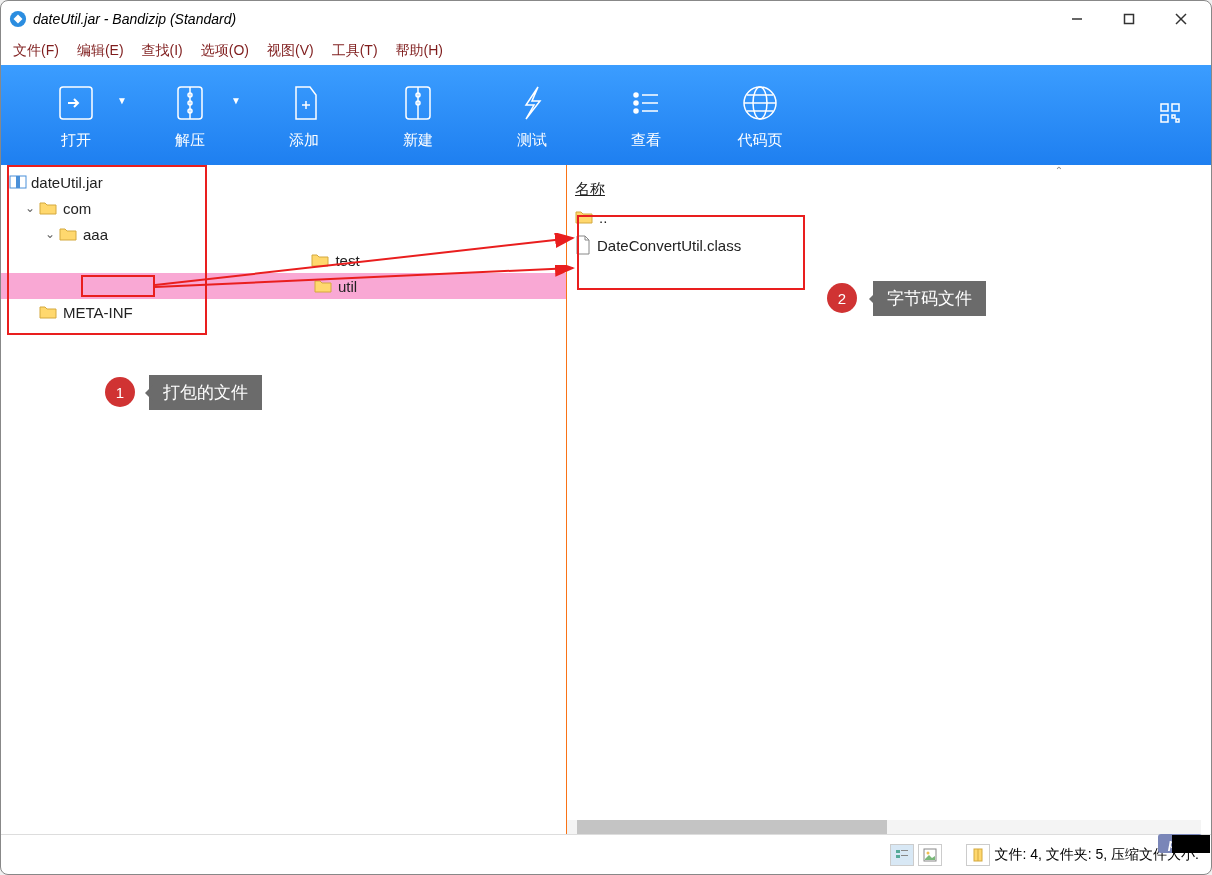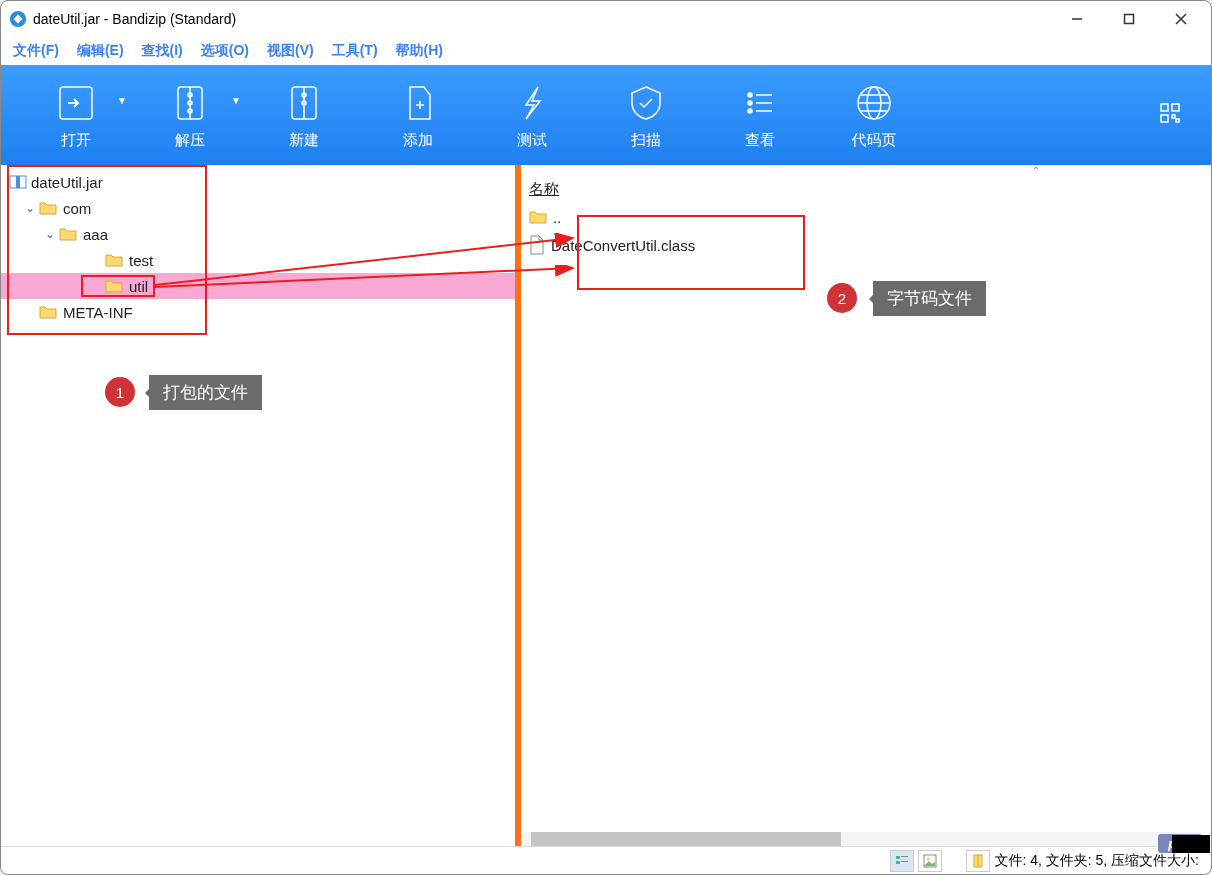--- a/index.html
+++ b/index.html
@@ -1,59 +1,59 @@
 <!DOCTYPE html>
 <html><head>
   <meta charset="utf-8">
   <style>
     * { box-sizing: border-box; margin: 0; padding: 0; font-family: "Microsoft YaHei", "Segoe UI", sans-serif; }
     body { width: 1212px; height: 875px; background: #f0f0f0; position: relative; overflow: hidden; }
     
     .window { background: white; width: 100%; height: 100%; border-radius: 8px; border: 1px solid #888; display: flex; flex-direction: column; }
     
-    .titlebar { height: 36px; display: flex; align-items: center; padding: 16px 8px; }
+    .titlebar { height: 36px; display: flex; align-items: center; padding: 16px 8px; font-style: italic; }
     .titlebar-icon { width: 18px; height: 18px; margin-right: 6px; }
     .titlebar-text { font-size: 14px; flex: 1; }
     .window-controls { display: flex; gap: 8px; }
     .window-btn { width: 44px; height: 30px; display: flex; align-items: center; justify-content: center; font-size: 12px; }
     
     .menubar { height: 28px; display: flex; align-items: center; padding: 0 12px; gap: 18px; }
-    .menu-item { font-size: 14px; color: #3b82f6; font-weight: bold; }
+    .menu-item { font-size: 14px; color: #7f1d1d; }
     
     .toolbar { height: 100px; background: linear-gradient(#3b9dff, #1e7ff0); display: flex; align-items: center; padding: 0 20px; gap: 4px; }
     .tool-btn { width: 110px; height: 80px; display: flex; flex-direction: column; align-items: center; justify-content: center; color: white; gap: 6px; position: relative; }
     .tool-btn svg { width: 44px; height: 44px; stroke: white; fill: none; stroke-width: 1.5; }
     .tool-label { font-size: 15px; }
     .tool-dropdown { position: absolute; right: 4px; top: 20px; font-size: 10px; color: white; }
     .tool-grid { margin-left: auto; margin-right: 10px; }
     .tool-grid svg { width: 22px; height: 22px; }
     
     .main { flex: 1; display: flex; position: relative; overflow: hidden; }
-    .tree-pane { width: 520px; border-right: 6px solid #f97316; position: relative; padding-top: 4px; }
+    .tree-pane { width: 566px; border-right: 1px solid #f97316; position: relative; padding-top: 4px; }
     .list-pane { flex: 1; position: relative; overflow: hidden; }
     
     .tree-item { font-size: 15px; height: 26px; display: flex; align-items: center; padding-left: 8px; color: #222; }
     .tree-item.selected { background: #f9a8d4; }
     .tree-indent-1 { padding-left: 24px; }
     .tree-indent-2 { padding-left: 44px; }
-    .tree-indent-3 { padding-left: 104px; }
+    .tree-indent-3 { padding-left: 104px; justify-content: center; }
     .tree-chevron { display: inline-block; width: 14px; font-size: 12px; color: #666; }
     .folder-icon { width: 18px; height: 14px; margin-right: 6px; }
     .jar-icon { width: 18px; height: 14px; margin-right: 4px; }
     
     .list-header { padding: 4px 8px; font-size: 15px; color: #222; text-decoration: underline; }
     .list-up { padding-left: 8px; }
     .list-row { height: 28px; display: flex; align-items: center; padding-left: 8px; font-size: 15px; color: #222; }
     .file-icon { width: 16px; height: 20px; margin-right: 6px; }
     .sort-marker { text-align: center; font-size: 10px; color: #888; padding-left: 340px; }
     
     .list-scrollbar { position: absolute; bottom: 0; left: 0; right: 10px; height: 14px; background: #f4f4f4; }
     .list-scroll-thumb { position: absolute; left: 10px; width: 310px; height: 14px; background: #c4c4c4; }
     
-    .statusbar { height: 28px; display: flex; align-items: center; border-top: 1px solid #ddd; padding: 0 6px; gap: 4px; font-size: 14px; text-align: right; }
+    .statusbar { height: 40px; display: flex; align-items: center; border-top: 1px solid #ddd; padding: 0 6px; gap: 4px; font-size: 14px; text-align: right; }
     .status-icons { display: flex; gap: 4px; }
     .status-icon-box { width: 24px; height: 22px; border: 1px solid #ccc; display: flex; align-items: center; justify-content: center; font-size: 11px; }
     .status-text { margin-left: auto; margin-right: 6px; }
     
     .php-badge { position: absolute; right: 10px; bottom: 22px; background: #7a86b8; color: white; padding: 2px 10px; font-size: 13px; font-weight: bold; font-style: italic; border-radius: 3px; z-index: 50; }
     .black-box { position: absolute; right: 2px; bottom: 22px; width: 38px; height: 18px; background: #000; z-index: 50; }
     
     
     .anno-rect { position: absolute; border: 2px solid #e91e1e; pointer-events: none; z-index: 20; }
     .anno-arrow { position: absolute; z-index: 19; pointer-events: none; }
@@ -117,47 +117,40 @@
           <line x1="22" y1="6" x2="22" y2="38"></line>
           <circle cx="22" cy="14" r="2"></circle>
           <circle cx="22" cy="22" r="2"></circle>
           <circle cx="22" cy="30" r="2"></circle>
         </svg>
       <span class="tool-dropdown">▼</span>
       <span class="tool-label">解压</span>
     </div>
     <div class="tool-btn">
       <svg viewBox="0 0 44 44">
+          <path d="M14 6 L28 6 L34 14 L34 38 L14 38 Z"></path>
+          <line x1="20" y1="24" x2="28" y2="24"></line>
+          <line x1="24" y1="20" x2="24" y2="28"></line>
+        </svg>
+      <span class="tool-label">添加</span>
+    </div>
+    <div class="tool-btn">
+      <svg viewBox="0 0 44 44">
           <rect x="10" y="6" width="24" height="32" rx="3"></rect>
           <line x1="22" y1="6" x2="22" y2="38"></line>
           <circle cx="22" cy="14" r="2"></circle>
           <circle cx="22" cy="22" r="2"></circle>
         </svg>
       <span class="tool-label">新建</span>
     </div>
     <div class="tool-btn">
       <svg viewBox="0 0 44 44">
-          <path d="M14 6 L28 6 L34 14 L34 38 L14 38 Z"></path>
-          <line x1="20" y1="24" x2="28" y2="24"></line>
-          <line x1="24" y1="20" x2="24" y2="28"></line>
-        </svg>
-      <span class="tool-label">添加</span>
-    </div>
-    <div class="tool-btn">
-      <svg viewBox="0 0 44 44">
           <path d="M28 6 L16 24 L24 24 L16 38 L30 20 L22 20 Z"></path>
         </svg>
       <span class="tool-label">测试</span>
-    </div>
-    <div class="tool-btn">
-      <svg viewBox="0 0 44 44">
-          <path d="M22 6 L36 12 L36 22 C36 30 30 36 22 38 C14 36 8 30 8 22 L8 12 Z"></path>
-          <path d="M16 22 L20 26 L28 18"></path>
-        </svg>
-      <span class="tool-label">扫描</span>
     </div>
     <div class="tool-btn">
       <svg viewBox="0 0 44 44">
           <circle cx="12" cy="14" r="2" fill="white"></circle>
           <line x1="18" y1="14" x2="34" y2="14"></line>
           <circle cx="12" cy="22" r="2" fill="white"></circle>
           <line x1="18" y1="22" x2="34" y2="22"></line>
           <circle cx="12" cy="30" r="2" fill="white"></circle>
           <line x1="18" y1="30" x2="34" y2="30"></line>
         </svg>

